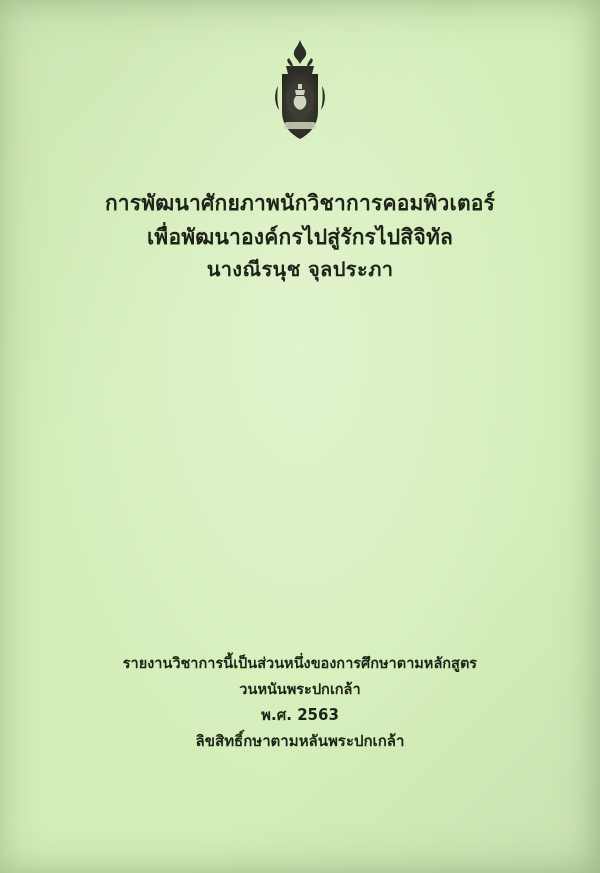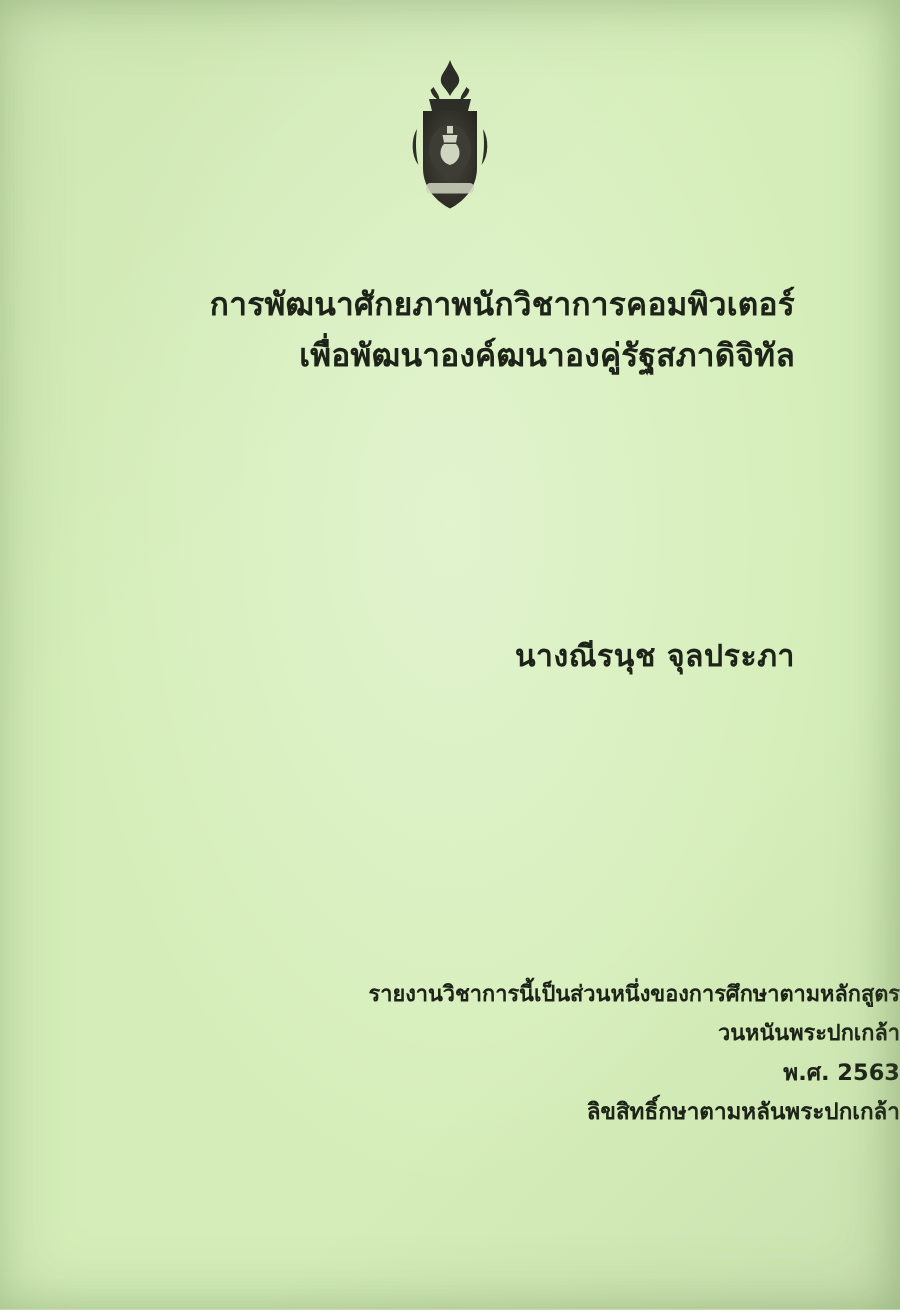--- a/index.html
+++ b/index.html
@@ -28,21 +28,21 @@
     inset: 0;
     box-shadow: inset 0 0 48px rgba(90,120,70,0.28), inset -6px 0 22px rgba(80,110,60,0.18);
     pointer-events: none;
   }
   .content {
     position: absolute;
     inset: 0;
     display: flex;
     flex-direction: column;
     align-items: center;
-    text-align: right;
+    text-align: center;
   }
 
   
   .emblem-wrap {
     margin-top: 38px;
     width: 76px;
     height: 108px;
     position: relative;
   }
   .emblem-wrap svg { display: block; }
@@ -55,21 +55,20 @@
   .title-line {
     font-size: 21px;
     line-height: 34px;
     color: #1d2318;
     letter-spacing: 0.2px;
     font-weight: 600;
   }
 
   
   .author-block {
-    margin-top: 168px;
     width: 460px;
   }
   .author-name {
     font-size: 20px;
     line-height: 30px;
     color: #1d2318;
     font-weight: 600;
     letter-spacing: 0.4px;
   }
 
@@ -124,21 +123,21 @@
 
       <rect x="22" y="84" width="32" height="7" rx="3" fill="#cfd6c0" opacity="0.85"></rect>
 
       <path d="M16 48 C12 54 12 66 17 72 C15 64 15 56 16 48 Z" fill="#2e2e28"></path>
       <path d="M60 48 C64 54 64 66 59 72 C61 64 61 56 60 48 Z" fill="#2e2e28"></path>
     </svg>
   </div>
 
   <div class="title-block">
     <div class="title-line">การพัฒนาศักยภาพนักวิชาการคอมพิวเตอร์</div>
-    <div class="title-line">เพื่อพัฒนาองค์ฒนาองคู่รัฐสภาดิจิทัล</div>
+    <div class="title-line">เพื่อพัฒนาองค์กรไปสู่รักรไปสิจิทัล</div>
   </div>
 
   <div class="author-block">
     <div class="author-name">นางณีรนุช  จุลประภา</div>
   </div>
 
   <div class="footer-block">
     <div class="footer-line small">รายงานวิชาการนี้เป็นส่วนหนึ่งของการศึกษาตามหลักสูตร</div>
     <div class="footer-line small">วนหนันพระปกเกล้า</div>
     <div class="footer-line">พ.ศ. 2563</div>

